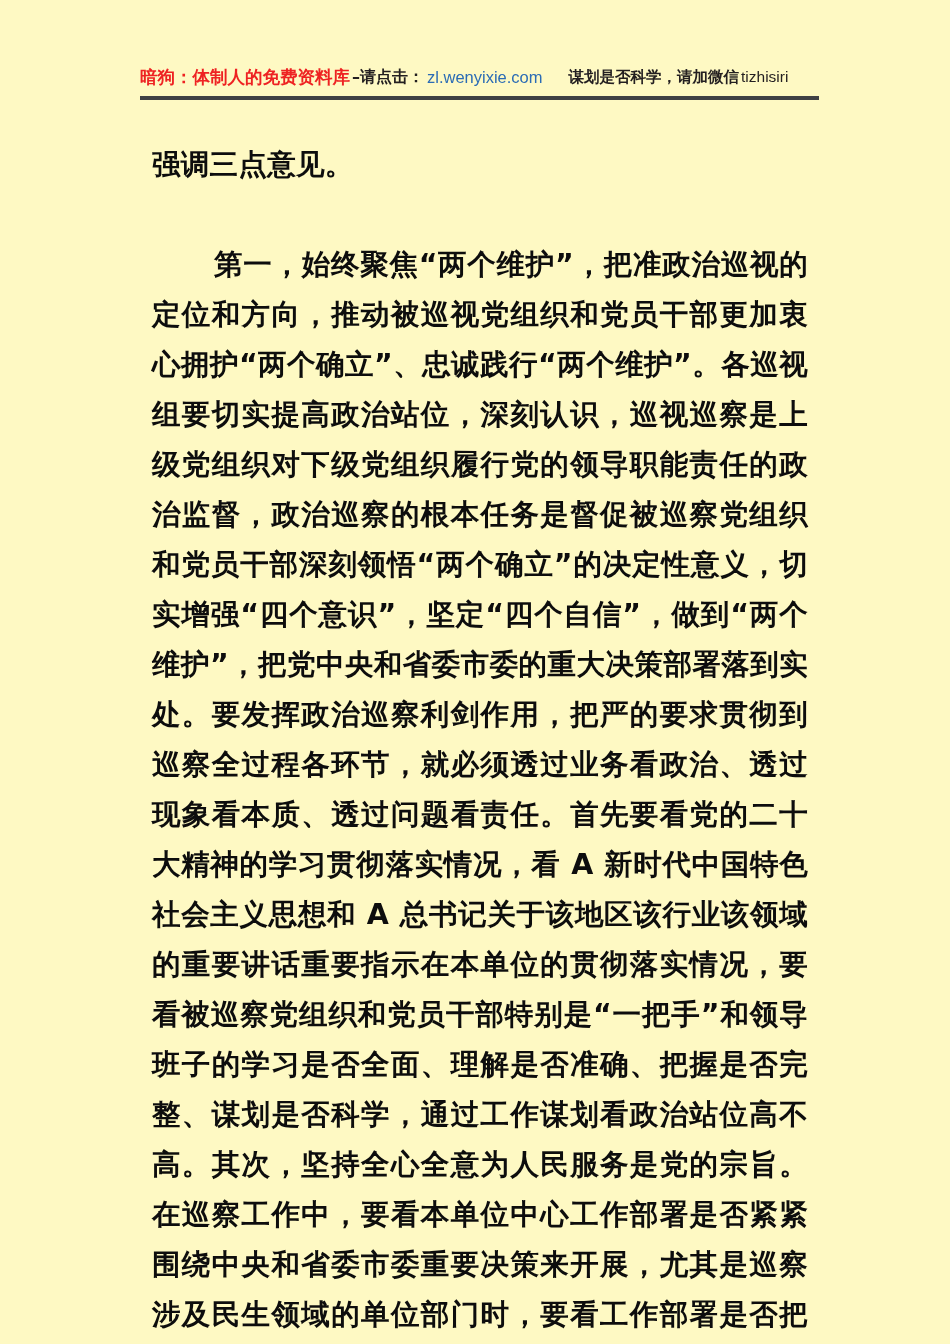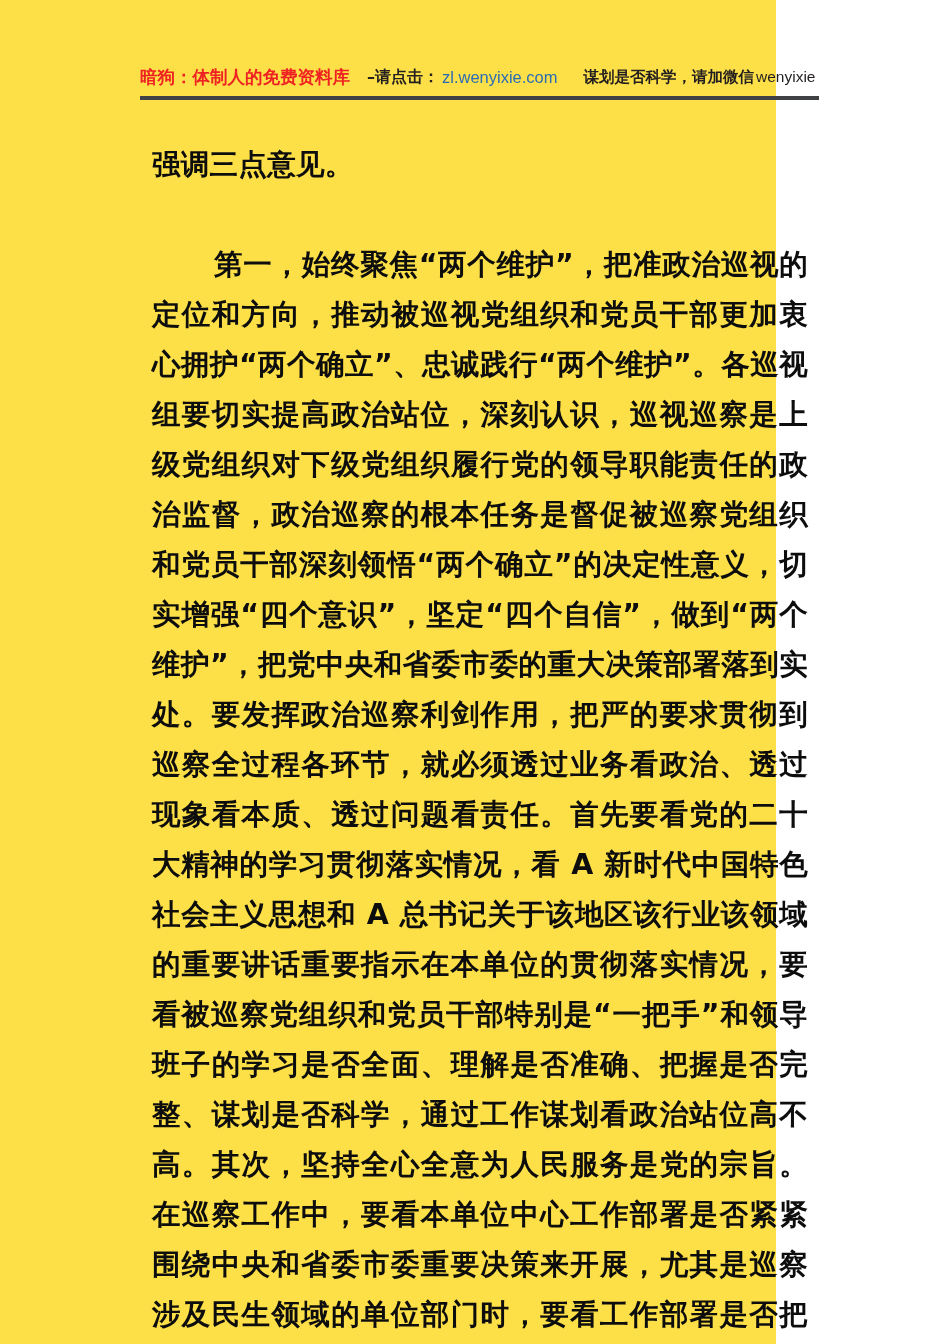--- a/index.html
+++ b/index.html
@@ -10,23 +10,23 @@
   body {
     width: 950px;
     height: 1344px;
     overflow: hidden;
     font-family: "DejaVu Sans", "Liberation Sans", sans-serif;
     -webkit-font-smoothing: antialiased;
   }
 
   #page {
     position: relative;
-    width: 776px;
+    width: 950px;
     height: 1344px;
-    background: #fde047;
+    background: #fef9c3;
   }
 
   
   #header-band {
     position: absolute;
     left: 140px;
     top: 58px;
     width: 678px;
     height: 38px;
     display: flex;
@@ -39,21 +39,20 @@
     font-size: 17.5px;
     letter-spacing: 0px;
     font-family: "DejaVu Sans", "Liberation Sans", sans-serif;
   }
   .hdr-dark {
     color: #231f20;
     font-weight: bold;
     font-size: 16px;
     padding-left: 2px;
     font-family: "DejaVu Sans", "Liberation Sans", sans-serif;
-    margin-left: 15px;
   }
   .hdr-link {
     color: #2b6cb5;
     font-weight: normal;
     font-size: 16.5px;
     padding-left: 3px;
     text-decoration: none;
     font-family: "Liberation Sans", sans-serif;
   }
   .hdr-tail {
@@ -108,21 +107,21 @@
 </style>
 </head>
 <body>
 
 <div id="page">
 
   <div id="header-band">
     <span class="hdr-red">暗狗：体制人的免费资料库</span>
     <span class="hdr-dark">–请点击：</span>
     <span class="hdr-link">zl.wenyixie.com</span>
-    <span class="hdr-tail"><span>谋划是否科学，请加微信</span><span class="wx">wenyixie</span></span>
+    <span class="hdr-tail"><span>谋划是否科学，请加微信</span><span class="wx">tizhisiri</span></span>
   </div>
 
   <div id="header-rule"></div>
 
   <div id="body-col">
     <p class="para first">强调三点意见。</p>
     <p class="para indent">第一，始终聚焦“两个维护”，把准政治巡视的定位和方向，推动被巡视党组织和党员干部更加衷心拥护“两个确立”、忠诚践行“两个维护”。各巡视组要切实提高政治站位，深刻认识，巡视巡察是上级党组织对下级党组织履行党的领导职能责任的政治监督，政治巡察的根本任务是督促被巡察党组织和党员干部深刻领悟“两个确立”的决定性意义，切实增强“四个意识”，坚定“四个自信”，做到“两个维护”，把党中央和省委市委的重大决策部署落到实处。要发挥政治巡察利剑作用，把严的要求贯彻到巡察全过程各环节，就必须透过业务看政治、透过现象看本质、透过问题看责任。首先要看党的二十大精神的学习贯彻落实情况，看 A 新时代中国特色社会主义思想和 A 总书记关于该地区该行业该领域的重要讲话重要指示在本单位的贯彻落实情况，要看被巡察党组织和党员干部特别是“一把手”和领导班子的学习是否全面、理解是否准确、把握是否完整、谋划是否科学，通过工作谋划看政治站位高不高。其次，坚持全心全意为人民服务是党的宗旨。在巡察工作中，要看本单位中心工作部署是否紧紧围绕中央和省委市委重要决策来开展，尤其是巡察涉及民生领域的单位部门时，要看工作部署是否把坚持人民至上的理念转化为具体的工作措施，是否存在损害群众利益的形式主义、官僚主义等不良作风。从工作</p>
   </div>
 
 </div>

